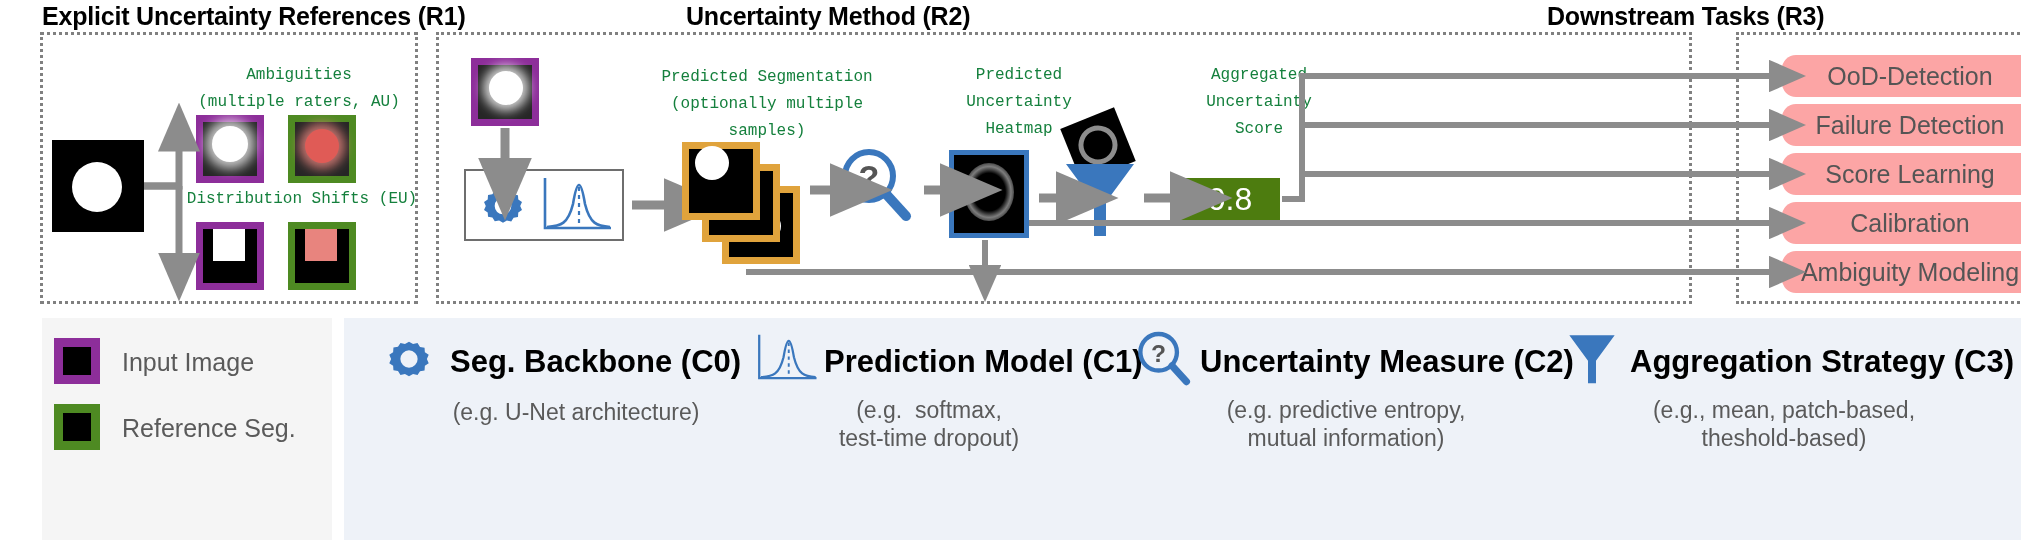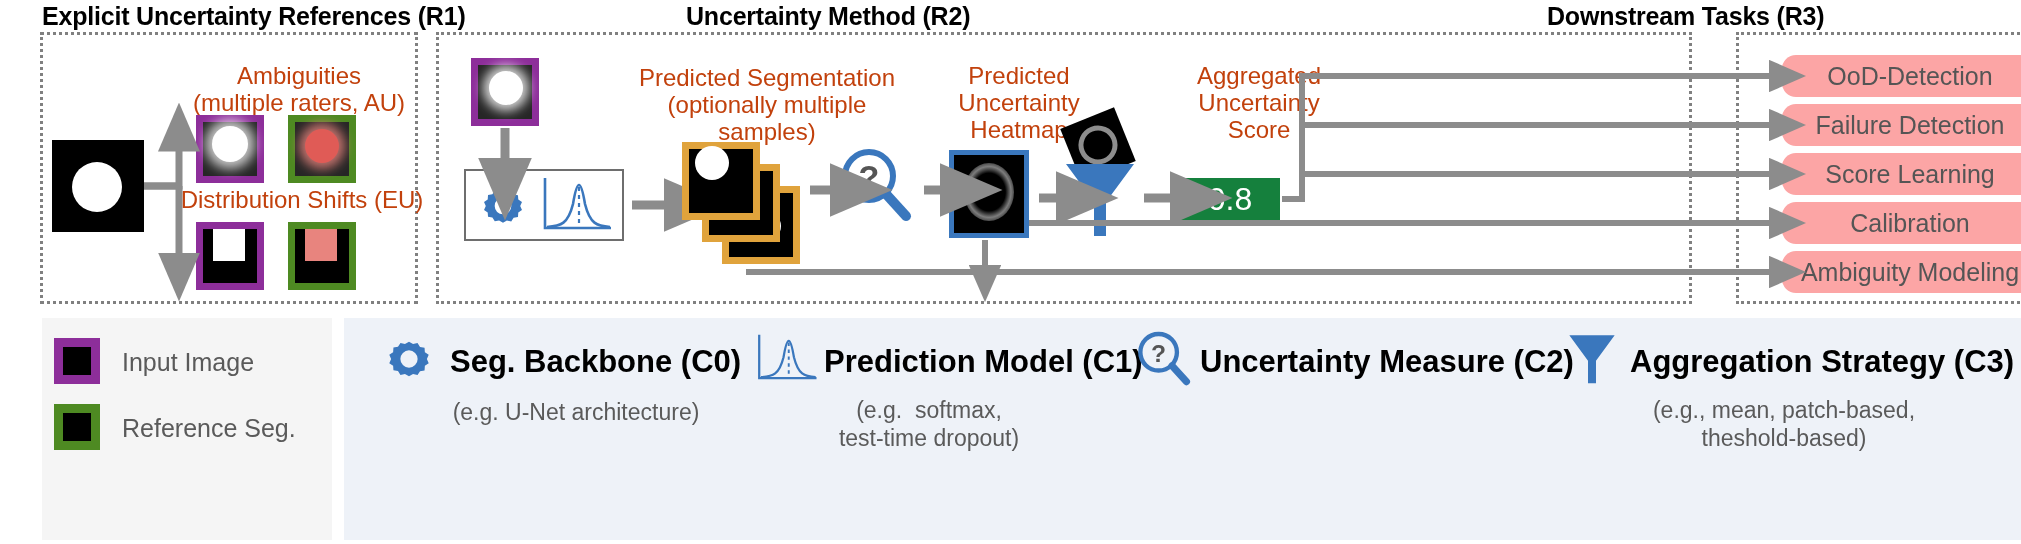--- a/index.html
+++ b/index.html
@@ -25,25 +25,26 @@
   
   .region-box {
     position:absolute;
     border:3px dotted #808080;
     background:transparent;
   }
 
   
   .lbl {
     position:absolute;
-    color:#c2410c;
-    font-size:24px;
+    color:#15803d;
+    font-size:16px;
     line-height:27px;
     text-align:center;
     white-space:pre;
+    font-family:Liberation Mono, monospace;
   }
 
   
   .tile { position:absolute; background:#000; }
   .tile.purple { border:7px solid #8d2e9a; }
   .tile.green  { border:7px solid #4e8a22; }
   .tile.blue   { border:5px solid #3a77bd; }
   .tile.inner-dark { background:#262626; }
 
   .blob { position:absolute; border-radius:50%; }
@@ -61,21 +62,21 @@
   
   .model-box {
     position:absolute;
     border:2px solid #6e6e6e;
     background:#fff;
   }
 
   
   .score-chip {
     position:absolute;
-    background:#15803d;
+    background:#4d7c0f;
     color:#fff;
     font-size:32px;
     display:flex; align-items:center; justify-content:center;
   }
 
   
   .pill {
     position:absolute;
     background:#fca5a5;
     border-radius:14px;
@@ -303,20 +304,22 @@
 test-time dropout)</div>
 
   <div class="ico" style="left:1100px; top:330px; width:62px; height:62px;">
     <svg width="62" height="62" viewBox="0 0 78 78">
       <circle cx="31" cy="28" r="23" fill="#eef2f8" stroke="#3a77bd" stroke-width="5.5"></circle>
       <path d="M48 45 L66 65" stroke="#3a77bd" stroke-width="9" stroke-linecap="round"></path>
       <text x="31" y="40" font-family="Liberation Sans, sans-serif" font-size="31" font-weight="bold" fill="#555555" text-anchor="middle">?</text>
     </svg>
   </div>
   <div class="comp-title" style="left:1166px; top:344px;">Uncertainty Measure (C2)</div>
+  <div class="comp-sub" style="left:1112px; top:396px; width:400px;">(e.g. predictive entropy,
+mutual information)</div>
 
   <div class="ico" style="left:1534px; top:330px; width:48px; height:60px;">
     <svg width="48" height="60" viewBox="0 0 72 78">
       <path d="M2 2 L70 2 L42 40 L42 74 L30 74 L30 40 Z" fill="#3a77bd"></path>
     </svg>
   </div>
   <div class="comp-title" style="left:1596px; top:344px;">Aggregation Strategy (C3)</div>
   <div class="comp-sub" style="left:1540px; top:396px; width:420px;">(e.g., mean, patch-based,
 theshold-based)</div>
 

